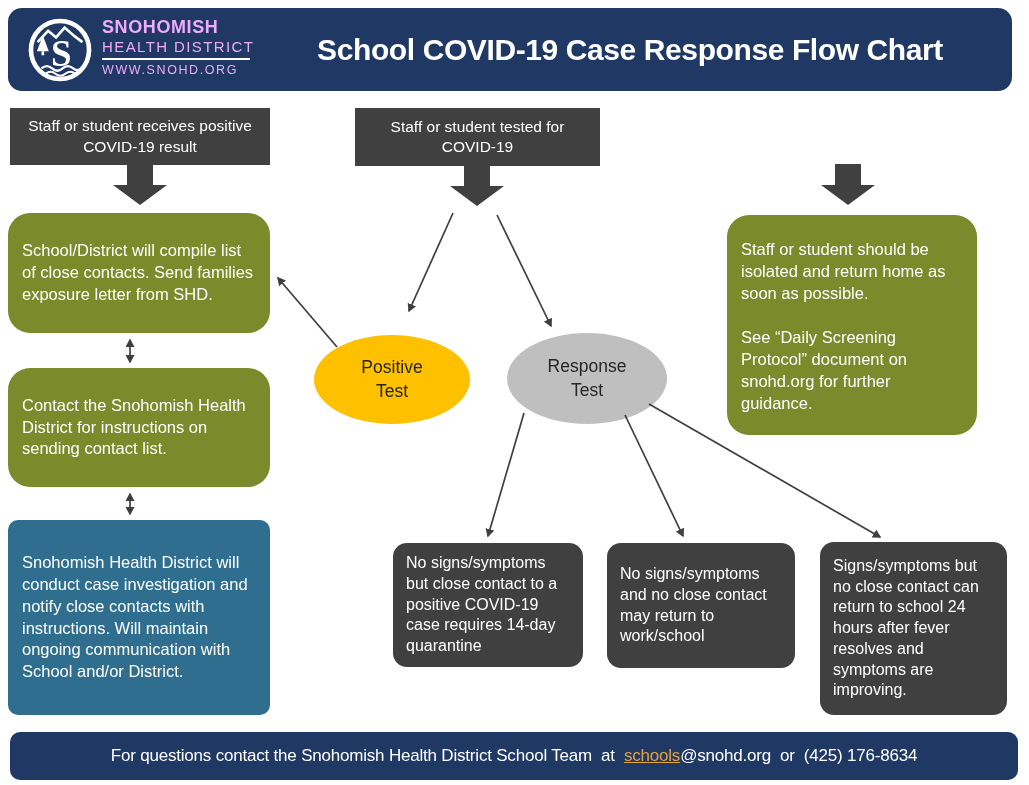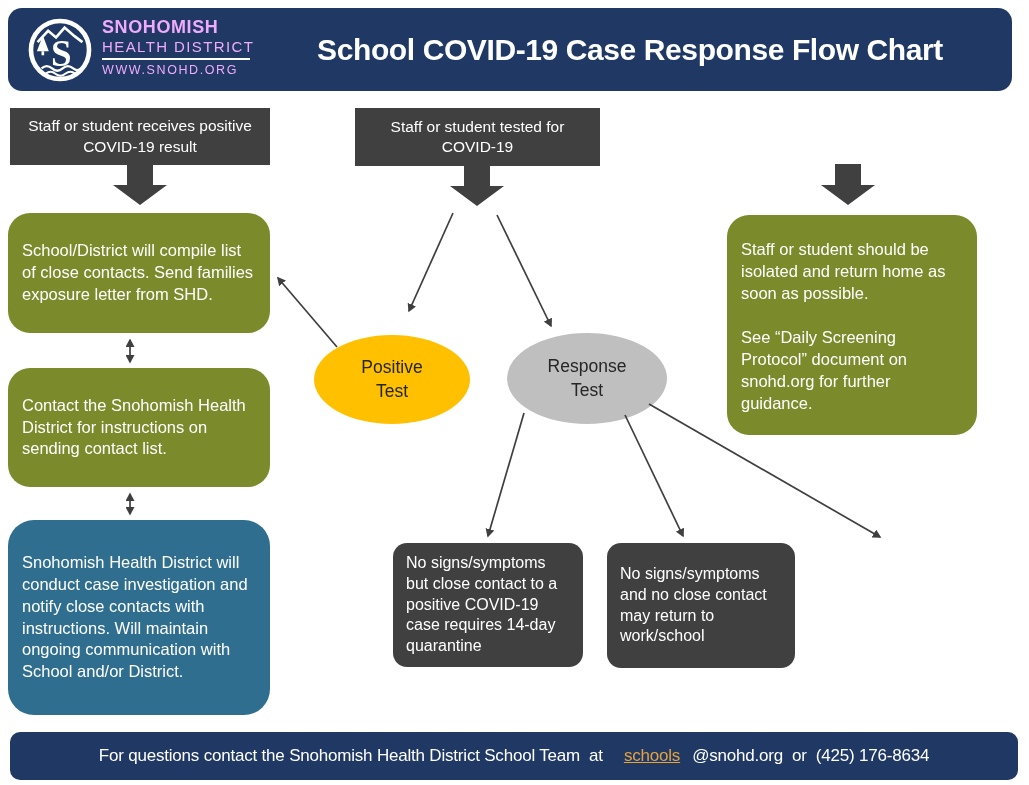--- a/index.html
+++ b/index.html
@@ -19,41 +19,41 @@
   .title { position:absolute; left:265px; right:25px; top:0; height:100%;
            display:flex; align-items:center; justify-content:center;
            color:#fff; font-size:30px; font-weight:bold; letter-spacing:-0.4px; }
 
   
   .node { position:absolute; display:flex; align-items:center; color:#fff; }
   .gray-top { background:#404040; justify-content:center; text-align:center;
               font-size:15.5px; line-height:1.3; padding:16px 10px; }
   .green { background:#7B8A2A; border-radius:22px; font-size:16.5px; line-height:1.33;
            padding:10px 14px; }
-  .blue  { background:#2F6E8E; border-radius:26px; font-size:16.5px; line-height:1.33;
+  .blue  { background:#2F6E8E; border-radius:10px; font-size:16.5px; line-height:1.33;
            padding:10px 14px; }
   .green.topalign { align-items:flex-start; padding-top:24px; }
   .pre { white-space:pre-line; }
   .gray-bottom { background:#404040; border-radius:14px; font-size:16px; line-height:1.3;
                  padding:10px 13px; }
 
   .ellipse { position:absolute; border-radius:50%; display:flex; align-items:center;
              justify-content:center; text-align:center; color:#262626;
              font-size:17.5px; line-height:1.35; padding:0 34px; }
   .ellipse.pos { background:#FFC000; }
   .ellipse.neg { background:#BFBFBF; }
 
   
   .overlay { position:absolute; left:0; top:0; width:1029px; height:785px;
              pointer-events:none; }
 
   
   .footer { position:absolute; left:10px; top:732px; width:1008px; height:48px;
             background:#1F3864; border-radius:10px; display:flex; align-items:center;
-            justify-content:center; color:#fff; font-size:17px; letter-spacing:-0.2px;gap:12px; }
+            justify-content:center; color:#fff; font-size:17px; letter-spacing:-0.2px; }
   .footer span, .footer a { white-space:pre-wrap; }
   .footer a { color:#E5A33D; text-decoration:underline; cursor:pointer; }
 </style>
 </head>
 <body>
 
 <div class="page">
 
   <div class="header">
     <div class="logo-wrap">
@@ -85,20 +85,21 @@
 
   <div class="ellipse pos" style="left:314px; top:335px; width:156px; height:89px;">Positive Test</div>
   <div class="ellipse neg" style="left:507px; top:333px; width:160px; height:91px;">Response Test</div>
 
   <div class="node green topalign pre" style="left:727px; top:215px; width:250px; height:220px;">Staff or student should be isolated and return home as soon as possible.
 
 See “Daily Screening Protocol” document on snohd.org for further guidance.</div>
 
   <div class="node gray-bottom" style="left:393px; top:543px; width:190px; height:124px;">No signs/symptoms but close contact to a positive COVID-19 case requires 14-day quarantine</div>
   <div class="node gray-bottom" style="left:607px; top:543px; width:188px; height:125px;">No signs/symptoms and no close contact may return to work/school</div>
+  <div class="node gray-bottom" style="left:820px; top:542px; width:187px; height:173px;">Signs/symptoms but no close contact can return to school 24 hours after fever resolves and symptoms are improving.</div>
 
   <svg class="overlay" width="1029" height="785" viewBox="0 0 1029 785">
     <defs>
       <marker id="ah" markerWidth="9" markerHeight="9" refX="7" refY="4.5" orient="auto-start-reverse" markerUnits="userSpaceOnUse">
         <path d="M0,0 L8.5,4.5 L0,9 z" fill="#3f3f3f"></path>
       </marker>
     </defs>
 
     <polygon points="127,164 153,164 153,185 167,185 140,205 113,185 127,185" fill="#404040"></polygon>
     <polygon points="464,165 490,165 490,186 504,186 477,206 450,186 464,186" fill="#404040"></polygon>

